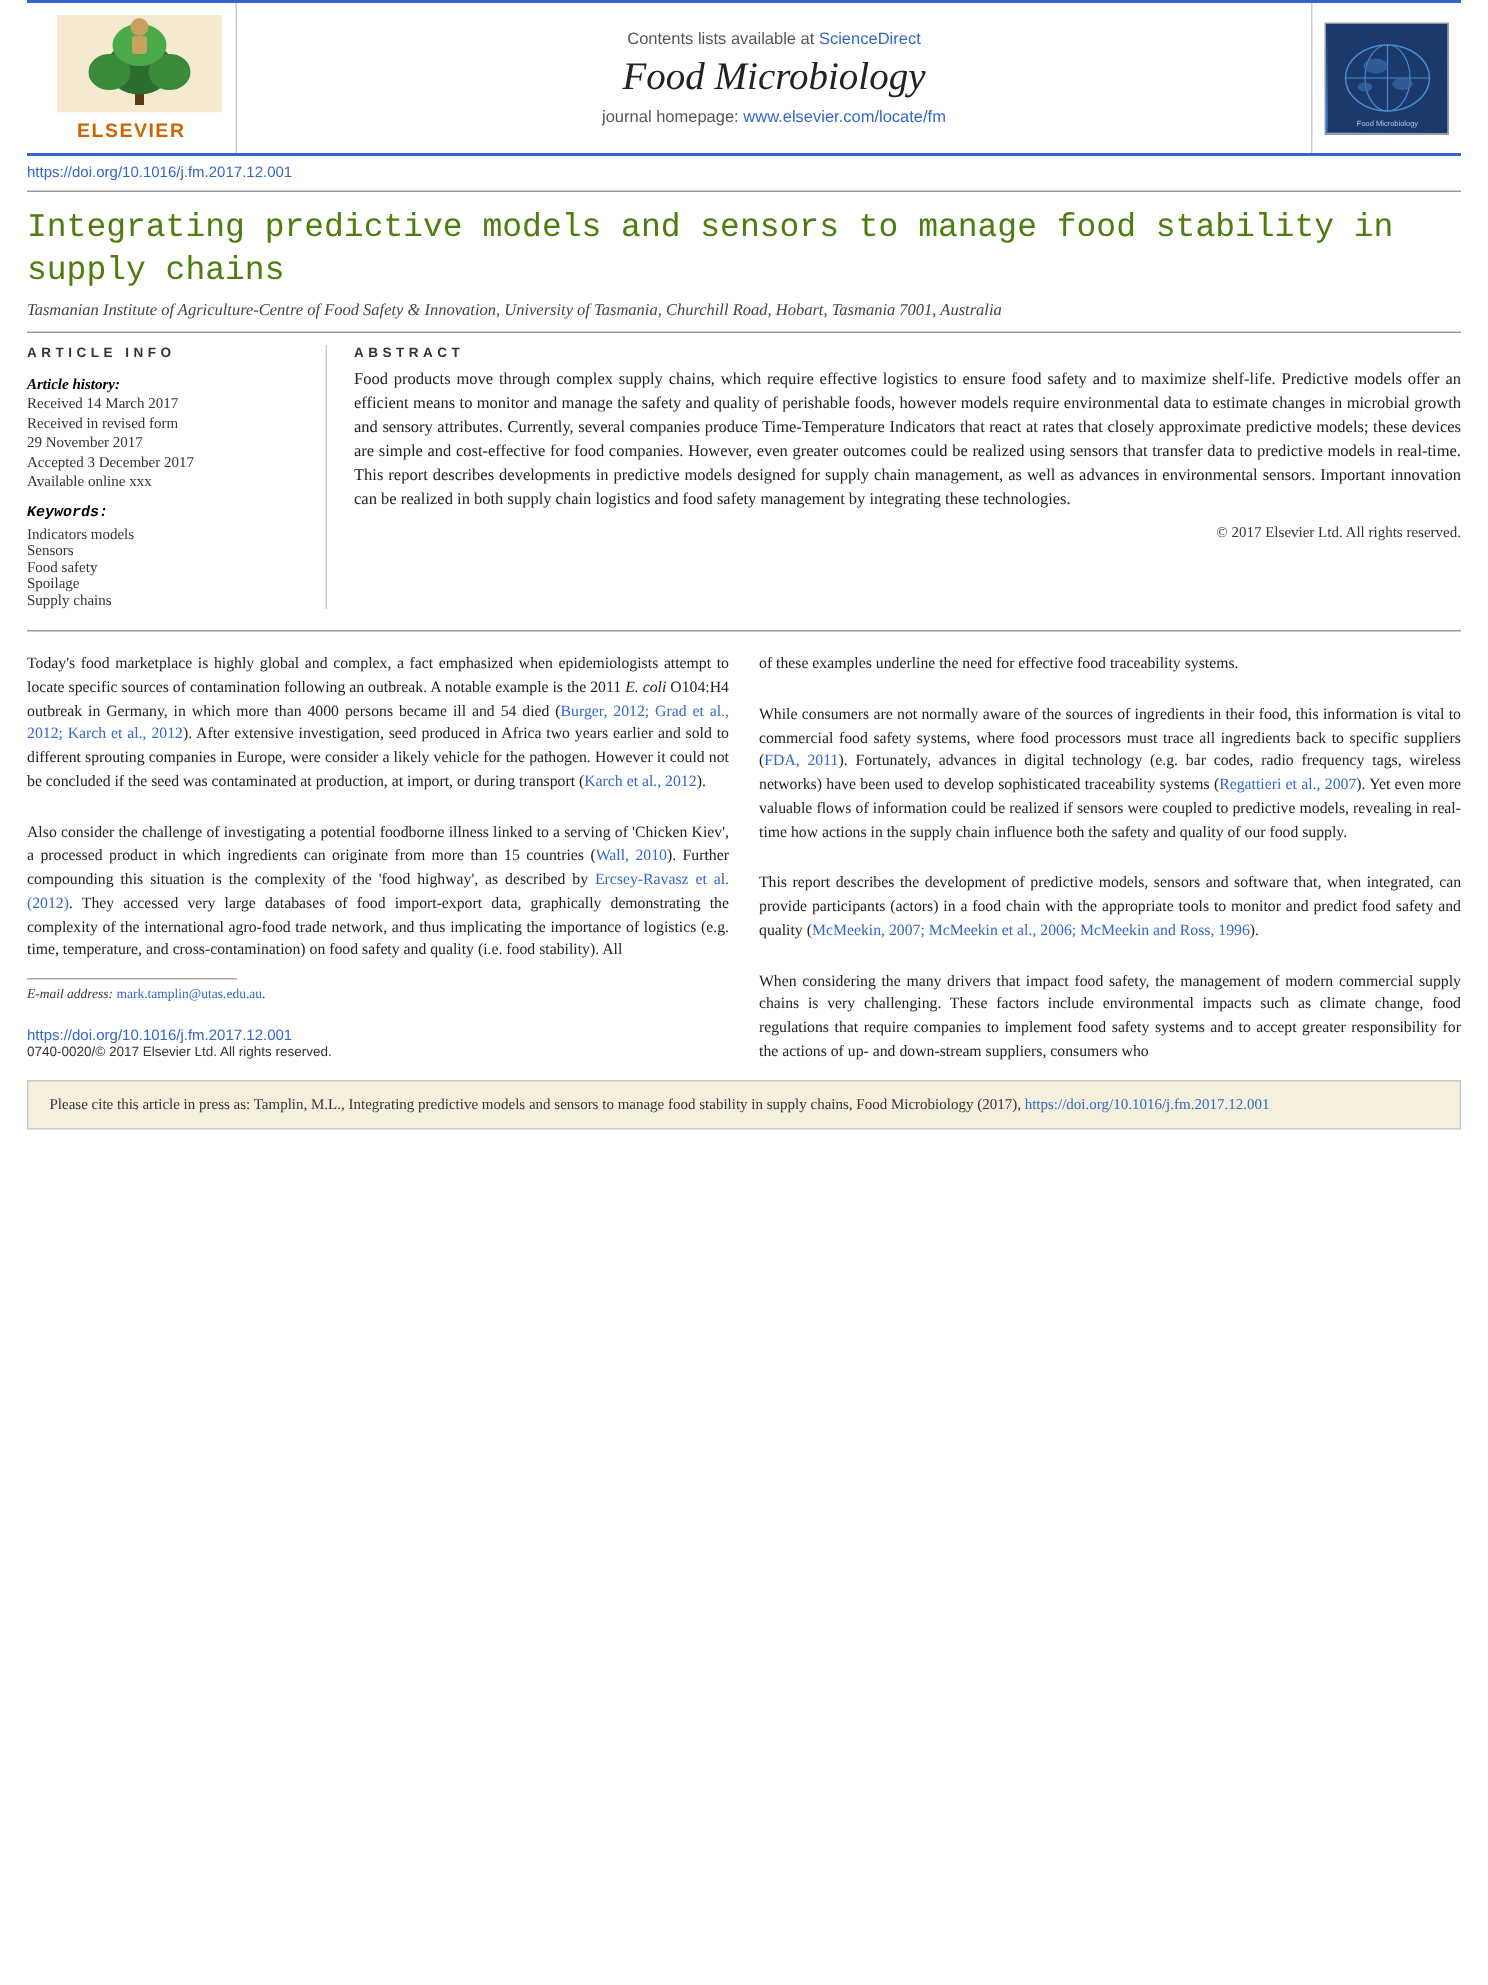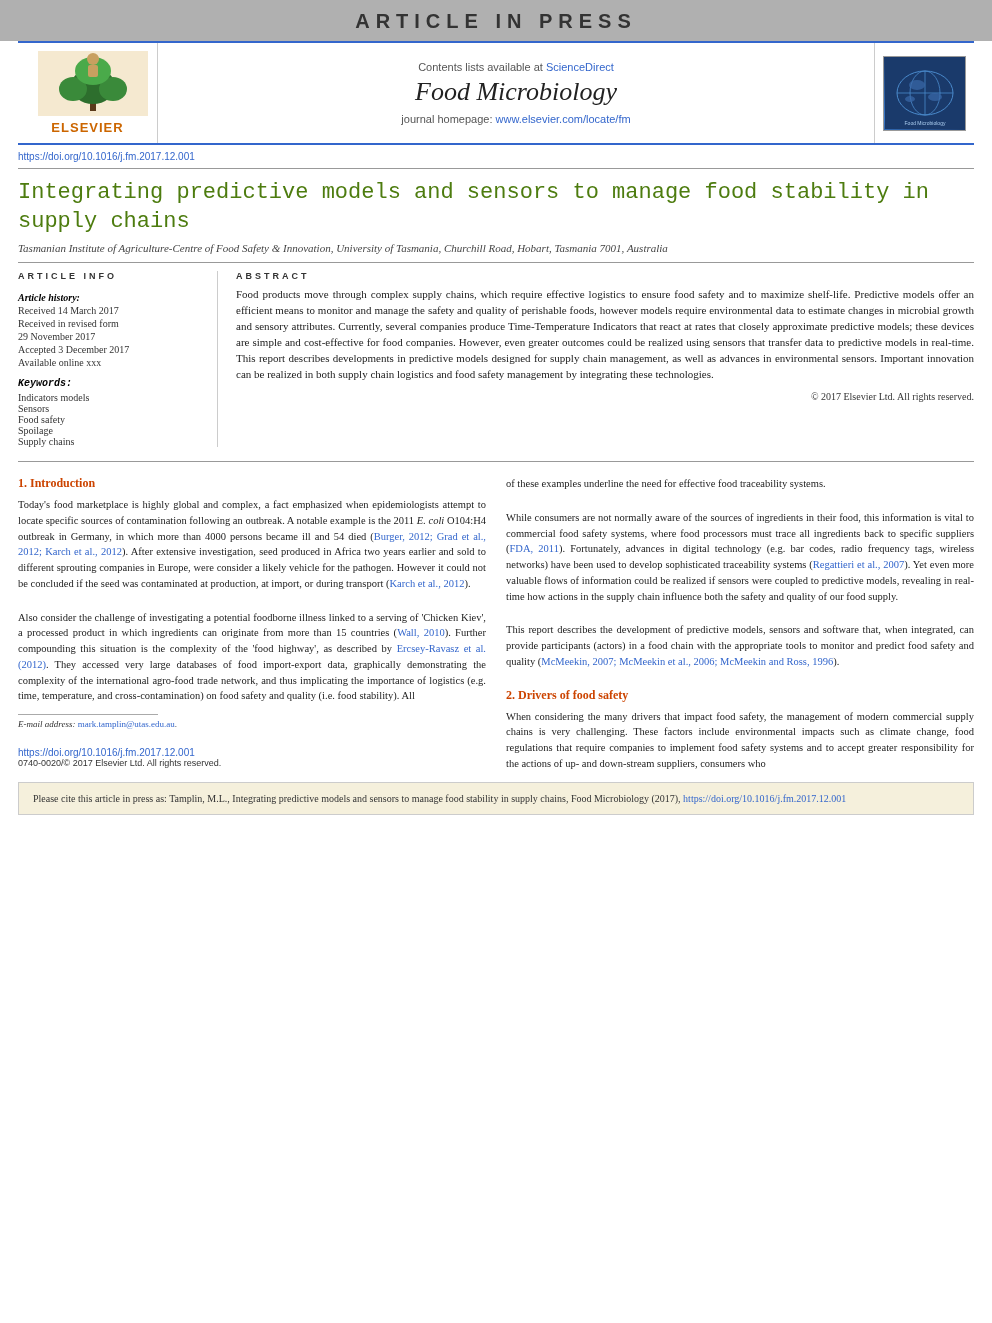--- a/index.html
+++ b/index.html
@@ -280,23 +280,20 @@
       height: 65px;
       position: relative;
     }
     .tree-svg { display: block; }
   </style>
 </head>
 <body>
 
 <div class="page-wrapper">
 
-  <div class="article-in-press-banner">
-    <span>ARTICLE IN PRESS</span>
-  </div>
 
 
   <div class="journal-header">
 
     <div class="journal-logo-left">
       <div class="elsevier-tree">
         <svg class="tree-svg" width="110" height="65" viewBox="0 0 110 65">
 
           <rect x="0" y="0" width="110" height="65" fill="#f5e9d0"></rect>
 
@@ -387,21 +384,20 @@
         <p class="abstract-text">Food products move through complex supply chains, which require effective logistics to ensure food safety and to maximize shelf-life. Predictive models offer an efficient means to monitor and manage the safety and quality of perishable foods, however models require environmental data to estimate changes in microbial growth and sensory attributes. Currently, several companies produce Time-Temperature Indicators that react at rates that closely approximate predictive models; these devices are simple and cost-effective for food companies. However, even greater outcomes could be realized using sensors that transfer data to predictive models in real-time. This report describes developments in predictive models designed for supply chain management, as well as advances in environmental sensors. Important innovation can be realized in both supply chain logistics and food safety management by integrating these technologies.</p>
         <div class="copyright-line">© 2017 Elsevier Ltd. All rights reserved.</div>
       </div>
     </div>
 
     <hr class="divider-line" style="margin-top:14px;">
 
     <div class="body-two-col">
 
       <div class="body-col">
-        <div class="section-title">1. Introduction</div>
         <p class="body-text">
           Today's food marketplace is highly global and complex, a fact emphasized when epidemiologists attempt to locate specific sources of contamination following an outbreak. A notable example is the 2011 <em>E. coli</em> O104:H4 outbreak in Germany, in which more than 4000 persons became ill and 54 died (<a class="inline-link">Burger, 2012; Grad et al., 2012; Karch et al., 2012</a>). After extensive investigation, seed produced in Africa two years earlier and sold to different sprouting companies in Europe, were consider a likely vehicle for the pathogen. However it could not be concluded if the seed was contaminated at production, at import, or during transport (<a class="inline-link">Karch et al., 2012</a>).
         </p>
         <br>
         <p class="body-text">
           Also consider the challenge of investigating a potential foodborne illness linked to a serving of 'Chicken Kiev', a processed product in which ingredients can originate from more than 15 countries (<a class="inline-link">Wall, 2010</a>). Further compounding this situation is the complexity of the 'food highway', as described by <a class="inline-link">Ercsey-Ravasz et al. (2012)</a>. They accessed very large databases of food import-export data, graphically demonstrating the complexity of the international agro-food trade network, and thus implicating the importance of logistics (e.g. time, temperature, and cross-contamination) on food safety and quality (i.e. food stability). All
         </p>
 
         <hr class="footnote-divider">
         <p class="footnote-text">
@@ -418,21 +414,20 @@
         </p>
         <br>
         <p class="body-text">
           While consumers are not normally aware of the sources of ingredients in their food, this information is vital to commercial food safety systems, where food processors must trace all ingredients back to specific suppliers (<a class="inline-link">FDA, 2011</a>). Fortunately, advances in digital technology (e.g. bar codes, radio frequency tags, wireless networks) have been used to develop sophisticated traceability systems (<a class="inline-link">Regattieri et al., 2007</a>). Yet even more valuable flows of information could be realized if sensors were coupled to predictive models, revealing in real-time how actions in the supply chain influence both the safety and quality of our food supply.
         </p>
         <br>
         <p class="body-text">
           This report describes the development of predictive models, sensors and software that, when integrated, can provide participants (actors) in a food chain with the appropriate tools to monitor and predict food safety and quality (<a class="inline-link">McMeekin, 2007; McMeekin et al., 2006; McMeekin and Ross, 1996</a>).
         </p>
         <br>
-        <div class="section-title">2. Drivers of food safety</div>
         <p class="body-text">
           When considering the many drivers that impact food safety, the management of modern commercial supply chains is very challenging. These factors include environmental impacts such as climate change, food regulations that require companies to implement food safety systems and to accept greater responsibility for the actions of up- and down-stream suppliers, consumers who
         </p>
       </div>
     </div>
 
   </div>
 
   <div class="citation-bar">
     <span>Please cite this article in press as: Tamplin, M.L., Integrating predictive models and sensors to manage food stability in supply chains, Food Microbiology (2017), <a class="inline-link">https://doi.org/10.1016/j.fm.2017.12.001</a></span>

